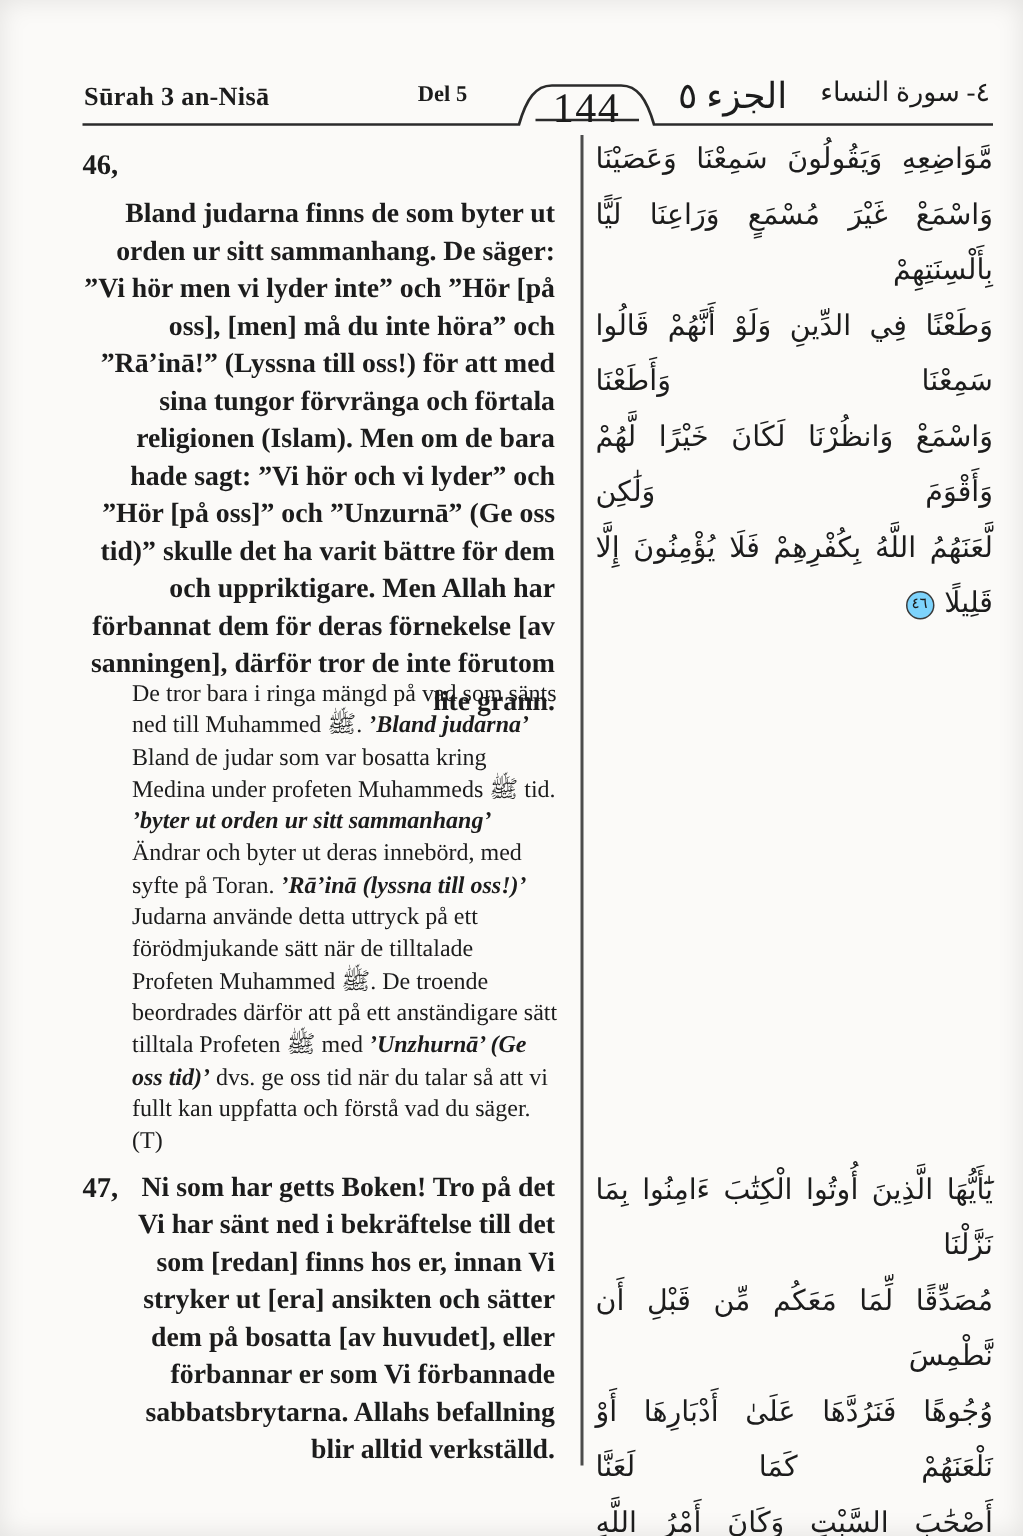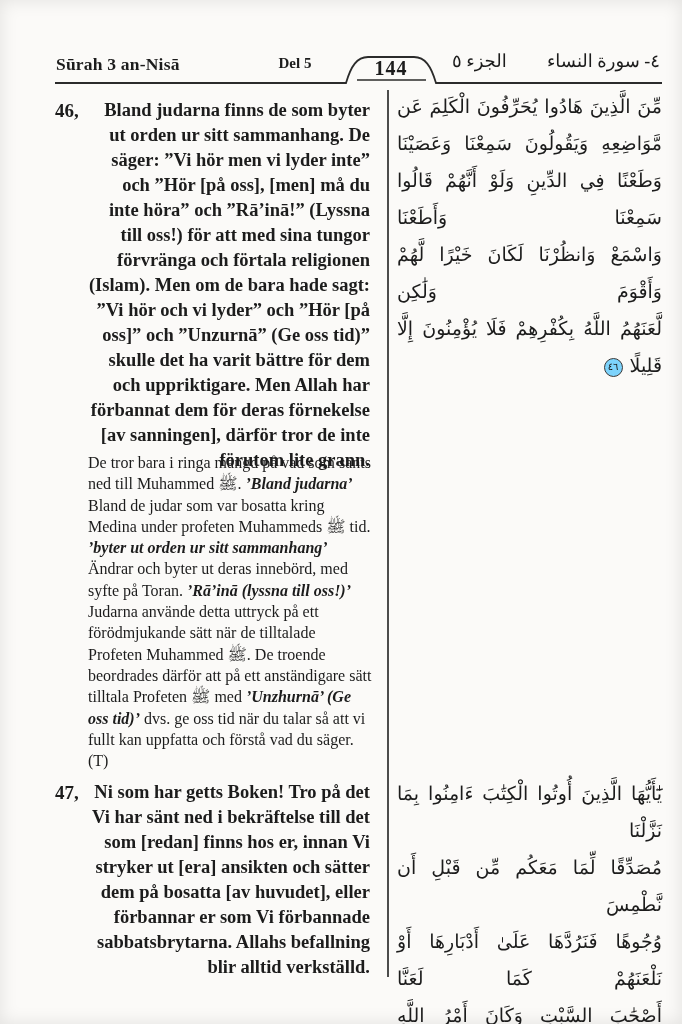--- a/index.html
+++ b/index.html
@@ -2,36 +2,36 @@
 <html lang="sv"><head>
 <meta charset="utf-8">
 <style>
   html,body{margin:0;padding:0;}
   body{background:#eceae7;font-family:"Liberation Serif","DejaVu Serif",serif;color:#1c1c1c;}
   .page{position:relative;width:682px;height:1024px;background:#fbfaf8;overflow:hidden;
         box-shadow:inset 0 0 18px rgba(0,0,0,.10);}
   
   .hdr-left{position:absolute;left:56px;top:54px;font-size:17.5px;font-weight:bold;letter-spacing:.2px;}
   .hdr-del{position:absolute;left:258px;top:55px;width:74px;text-align:center;font-size:15px;font-weight:bold;}
-  .hdr-num{position:absolute;left:356px;top:57px;width:70px;text-align:center;font-size:20px;font-weight:bold;letter-spacing:1px;}
-  .hdr-juz{position:absolute;left:452px;top:50px;font-size:18px;direction:rtl;}
+  .hdr-num{position:absolute;left:356px;top:57px;width:70px;text-align:center;font-size:28px;font-weight:normal;letter-spacing:1px;}
+  .hdr-juz{position:absolute;left:452px;top:50px;font-size:24px;direction:rtl;}
   .hdr-surah{position:absolute;right:22px;top:50px;font-size:18px;direction:rtl;}
   .hdr-rule{position:absolute;left:0;top:0;}
   
   .divider{position:absolute;left:387px;top:90px;width:1.5px;height:887px;background:#4c4c4c;}
   .leftcol{position:absolute;left:55px;top:98px;width:315px;}
   .rightcol{position:absolute;left:397px;top:88px;width:265px;direction:rtl;}
   
   .verse{position:absolute;left:0;display:flex;width:315px;}
   .vnum{flex:0 0 33px;font-weight:bold;font-size:19px;line-height:25px;}
   .vtext{flex:1;font-weight:bold;font-size:18.5px;line-height:25px;text-align:right;}
   .commentary{position:absolute;left:33px;top:354px;width:284px;font-size:16px;line-height:21.3px;}
   .seg{font-style:normal;}
   .seg.em{font-style:italic;font-weight:bold;}
-  .v46{top:0;}
+  .v46{top:0;flex-direction:column;}
   .v47{top:682px;}
   
   .ablock{position:absolute;left:0;right:0;font-size:19px;line-height:37px;
           font-family:"DejaVu Serif","Liberation Serif",serif;}
   .ab46{top:0;}
   .ab47{top:687px;}
   .aline{text-align:justify;text-align-last:justify;white-space:normal;}
   .aline.end{text-align-last:right;}
   .vmark{display:inline-flex;width:17px;height:17px;border:1.2px solid #3a3a3a;border-radius:50%;
          align-items:center;justify-content:center;font-size:10px;line-height:1;
@@ -69,22 +69,22 @@
     <div class="verse v47">
       <span class="vnum">47,</span>
       <span class="vtext">Ni som har getts Boken! Tro på det Vi har sänt ned i bekräftelse till det som [redan] finns hos er, innan Vi stryker ut [era] ansikten och sätter dem på bosatta [av huvudet], eller förbannar er som Vi förbannade sabbatsbrytarna. Allahs befallning blir alltid verkställd.</span>
     </div>
 
   </div>
 
   <div class="rightcol">
 
     <div class="ablock ab46">
-      <div class="aline">مِّنَ الَّذِينَ هَادُوا يُحَرِّفُونَ الْكَلِمَ عَن</div>
       <div class="aline">مَّوَاضِعِهِ وَيَقُولُونَ سَمِعْنَا وَعَصَيْنَا</div>
+      <div class="aline">وَاسْمَعْ غَيْرَ مُسْمَعٍ وَرَاعِنَا لَيًّا بِأَلْسِنَتِهِمْ</div>
       <div class="aline">وَطَعْنًا فِي الدِّينِ وَلَوْ أَنَّهُمْ قَالُوا سَمِعْنَا وَأَطَعْنَا</div>
       <div class="aline">وَاسْمَعْ وَانظُرْنَا لَكَانَ خَيْرًا لَّهُمْ وَأَقْوَمَ وَلَٰكِن</div>
       <div class="aline end">
         <span>لَّعَنَهُمُ اللَّهُ بِكُفْرِهِمْ فَلَا يُؤْمِنُونَ إِلَّا قَلِيلًا</span><span class="vmark">
             <span>٤٦</span>
           </span>
       </div>
     </div>
 
     <div class="ablock ab47">

